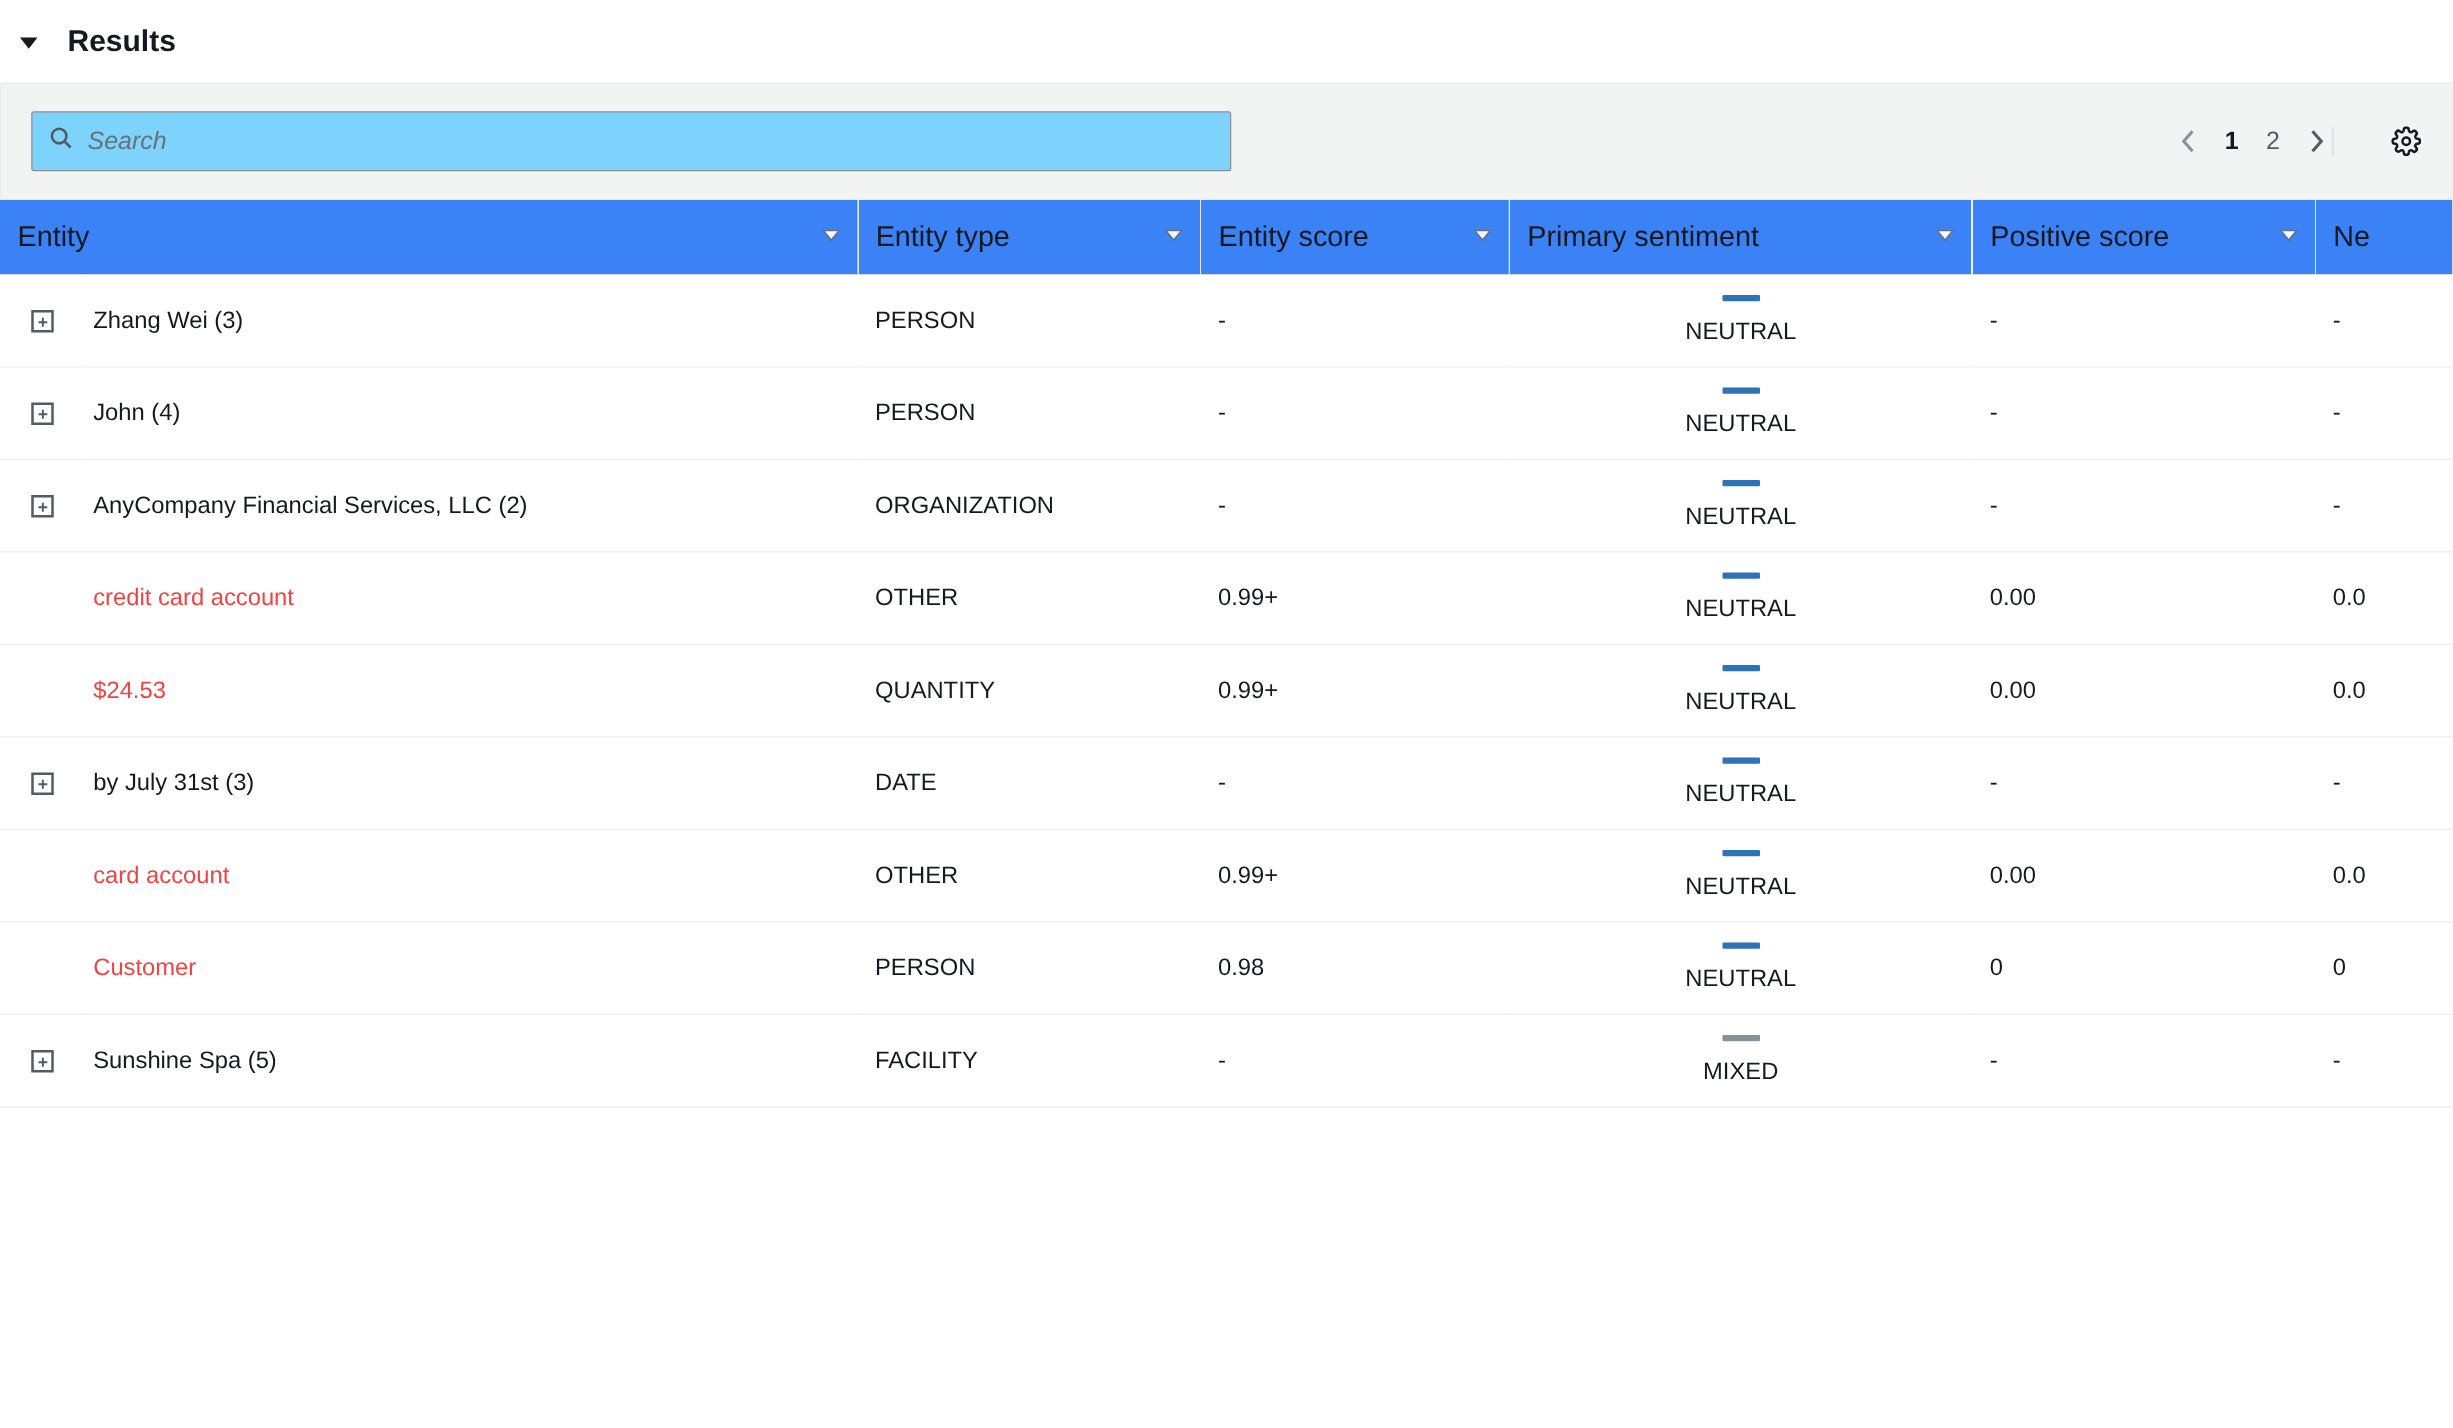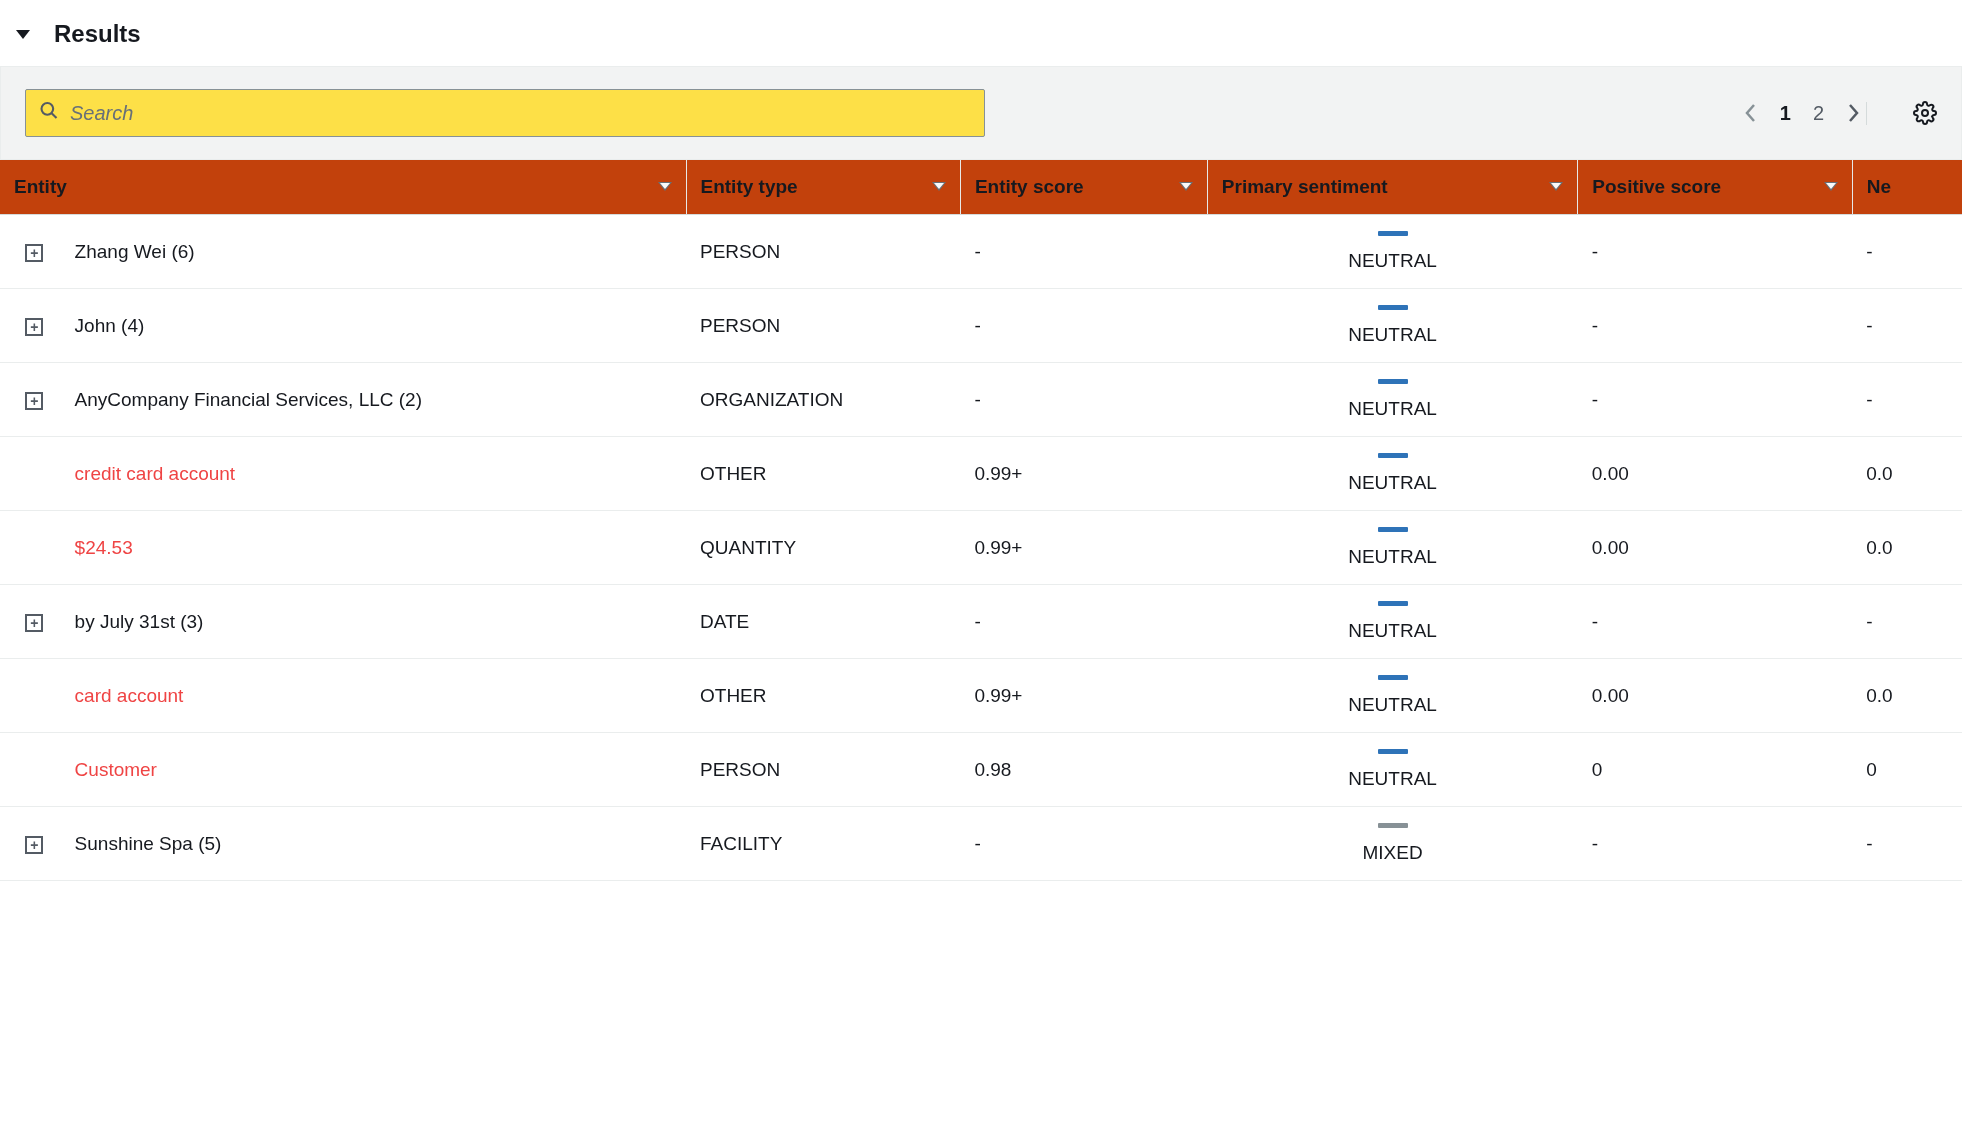--- a/index.html
+++ b/index.html
@@ -49,21 +49,21 @@
   }
   .search-input {
     width: 100%;
     height: 48px;
     border: 1px solid #879196;
     border-radius: 2px;
     padding: 0 14px 0 44px;
     font-size: 20px;
     font-style: italic;
     color: #545b64;
-    background: #fde047;
+    background: #7dd3fc;
     outline: none;
   }
   .search-input::placeholder { color: #687078; font-style: italic; }
   .spacer { flex: 1; }
   .pager {
     display: flex;
     align-items: center;
     gap: 22px;
     padding-right: 6px;
     border-right: 1px solid #d5dbdb;
@@ -85,25 +85,25 @@
     cursor: pointer;
     display: inline-flex;
   }
 
   table {
     width: 100%;
     border-collapse: collapse;
     table-layout: fixed;
   }
   thead th {
-    background: #c2410c;
+    background: #3b82f6;
     text-align: left;
     padding: 16px 14px;
-    font-size: 19px;
-    font-weight: 700;
+    font-size: 23px;
+    font-weight: 400;
     border-bottom: 1px solid #d5dbdb;
     position: relative;
     white-space: nowrap;
     overflow: hidden;
   }
   thead th .th-inner { display: flex; align-items: center; justify-content: space-between; gap: 8px; }
   .col-divider { border-right: 1px solid #e7e8e8; }
   .filter-icon {
     width: 0; height: 0;
     border-left: 7px solid transparent;
@@ -255,21 +255,21 @@
         <th>
           <div class="th-inner">
               <span>Ne</span>
             </div>
         </th>
       </tr>
     </thead>
     <tbody id="rows">
         <tr>
           <td class="expand-cell"><span class="expand-box">+</span></td>
-          <td class="entity-name"><span>Zhang Wei (6)</span></td>
+          <td class="entity-name"><span>Zhang Wei (3)</span></td>
           <td>PERSON</td>
           <td>-</td>
           <td>
             <div class="sentiment-cell">
               <span class="sentiment-bar bar-neutral"></span>
               <span>NEUTRAL</span>
             </div>
           </td>
           <td>-</td>
           <td>-</td>

